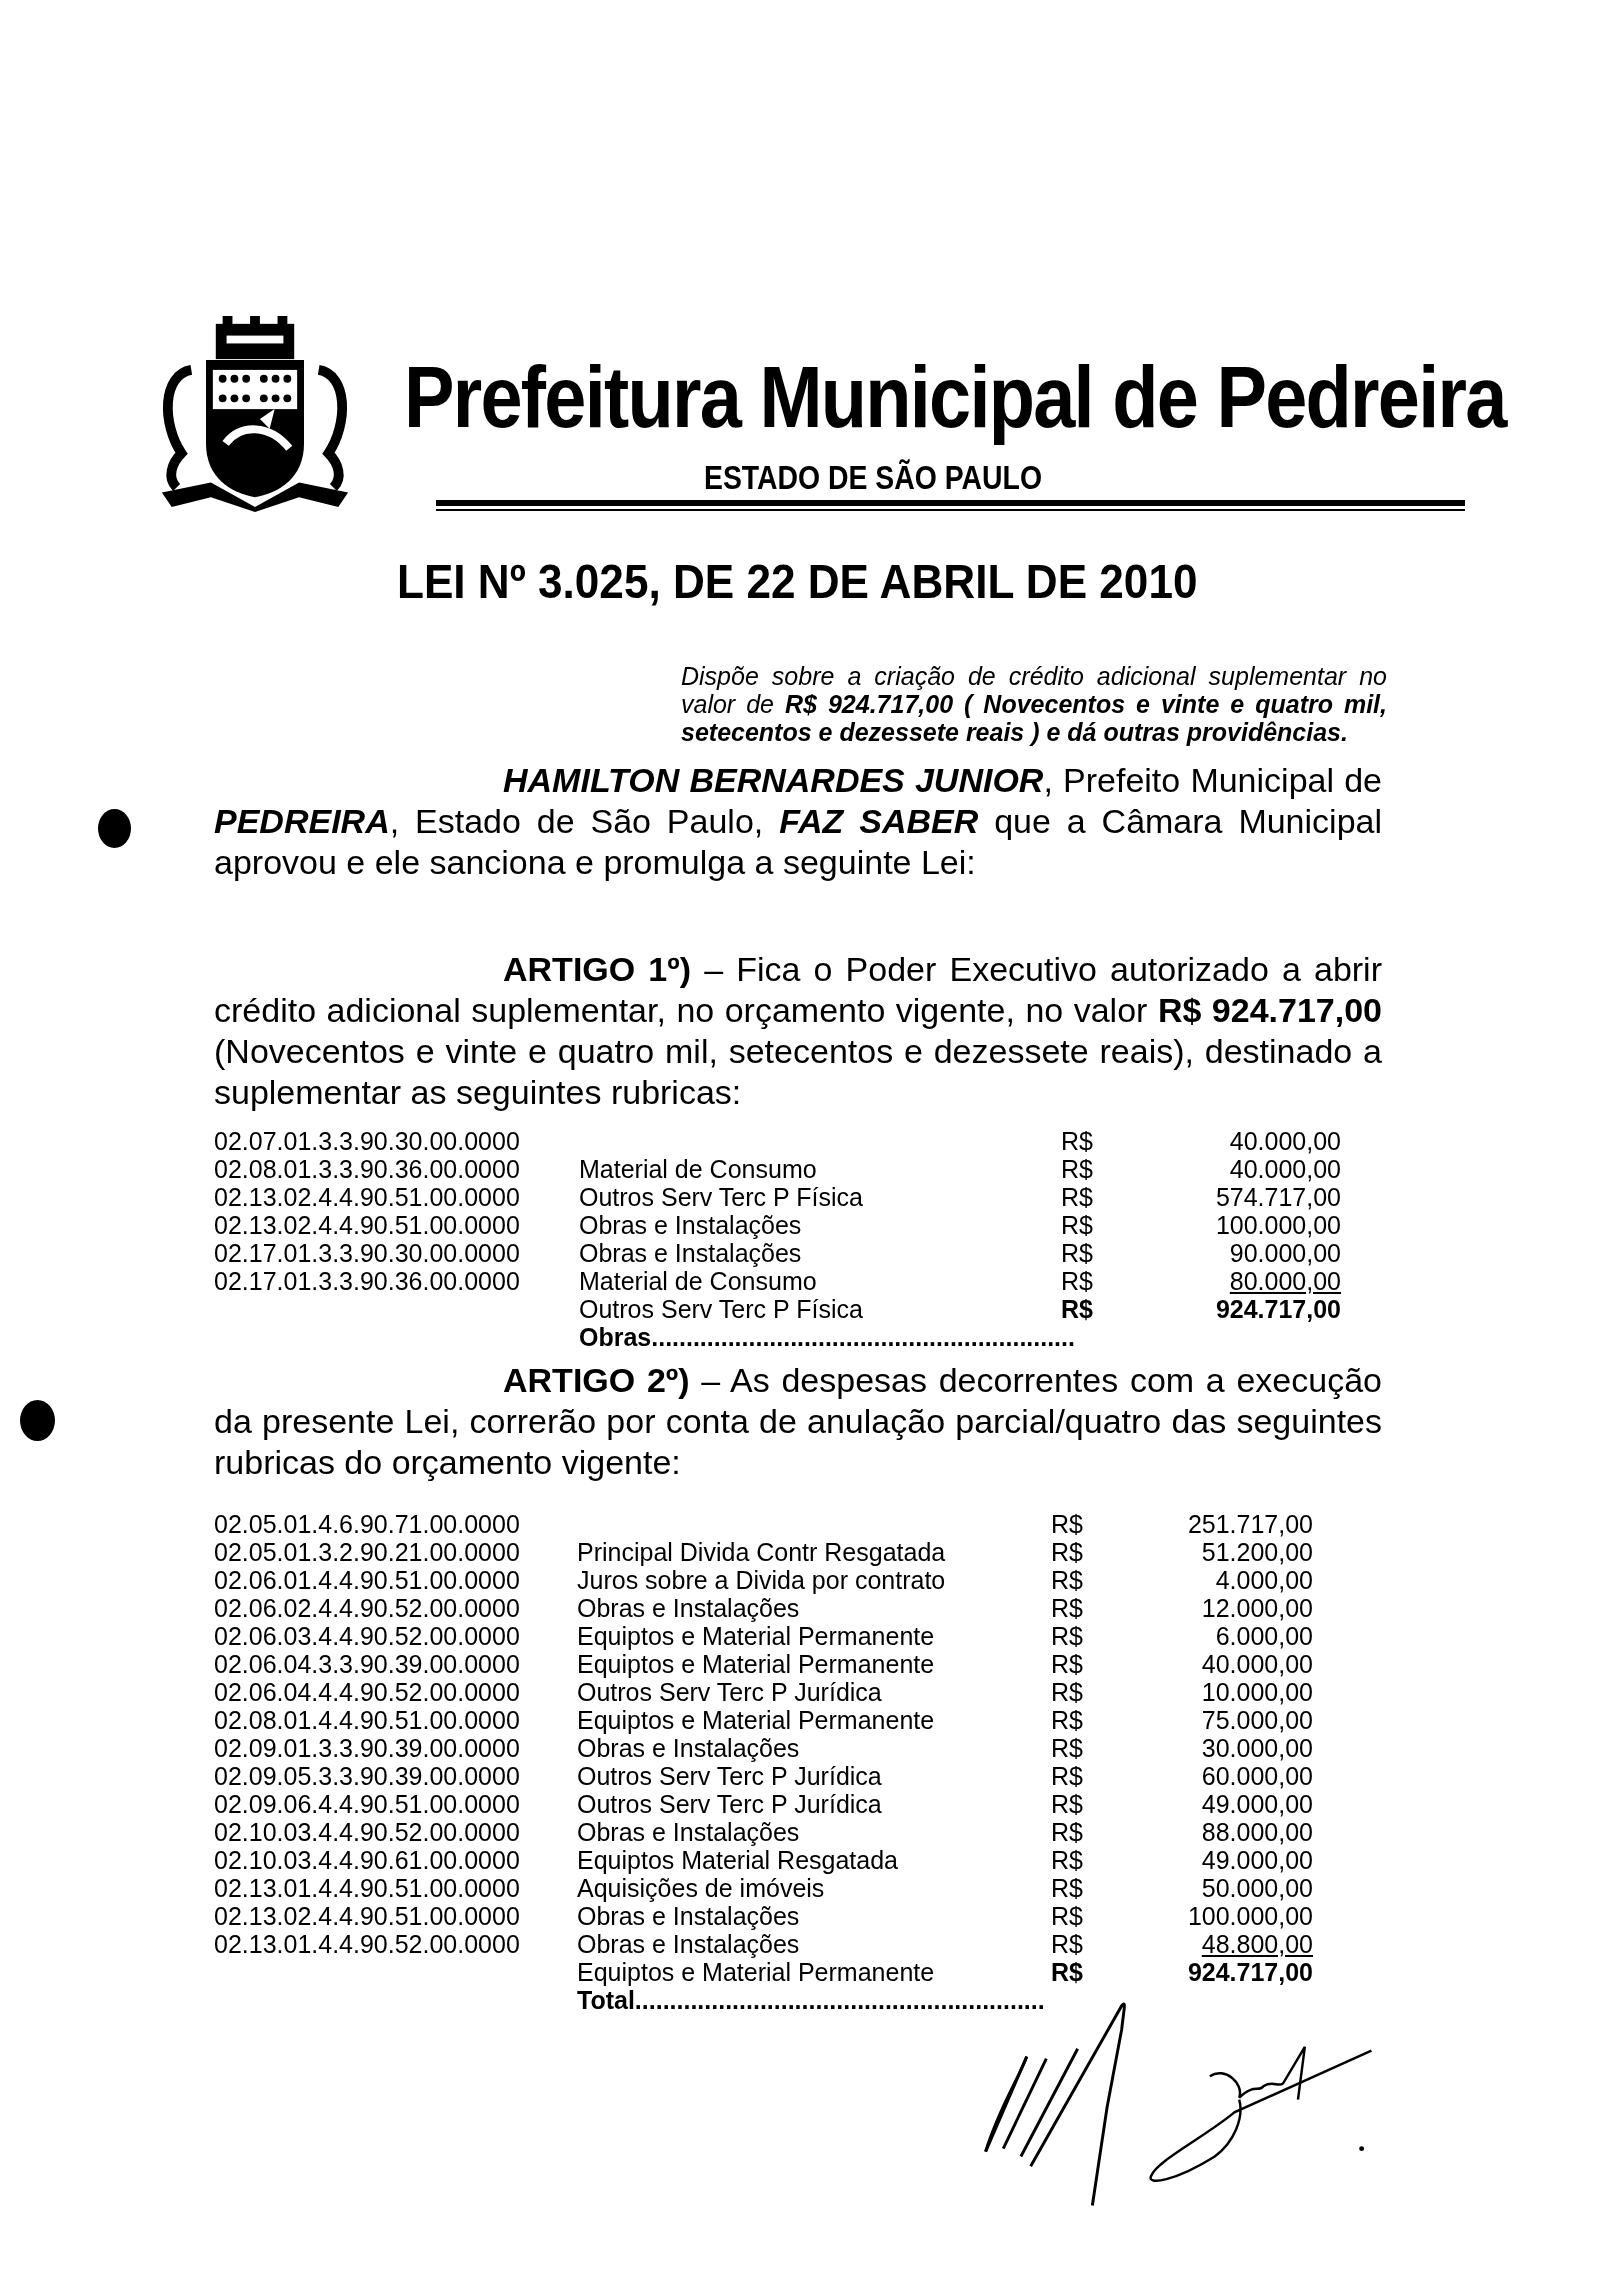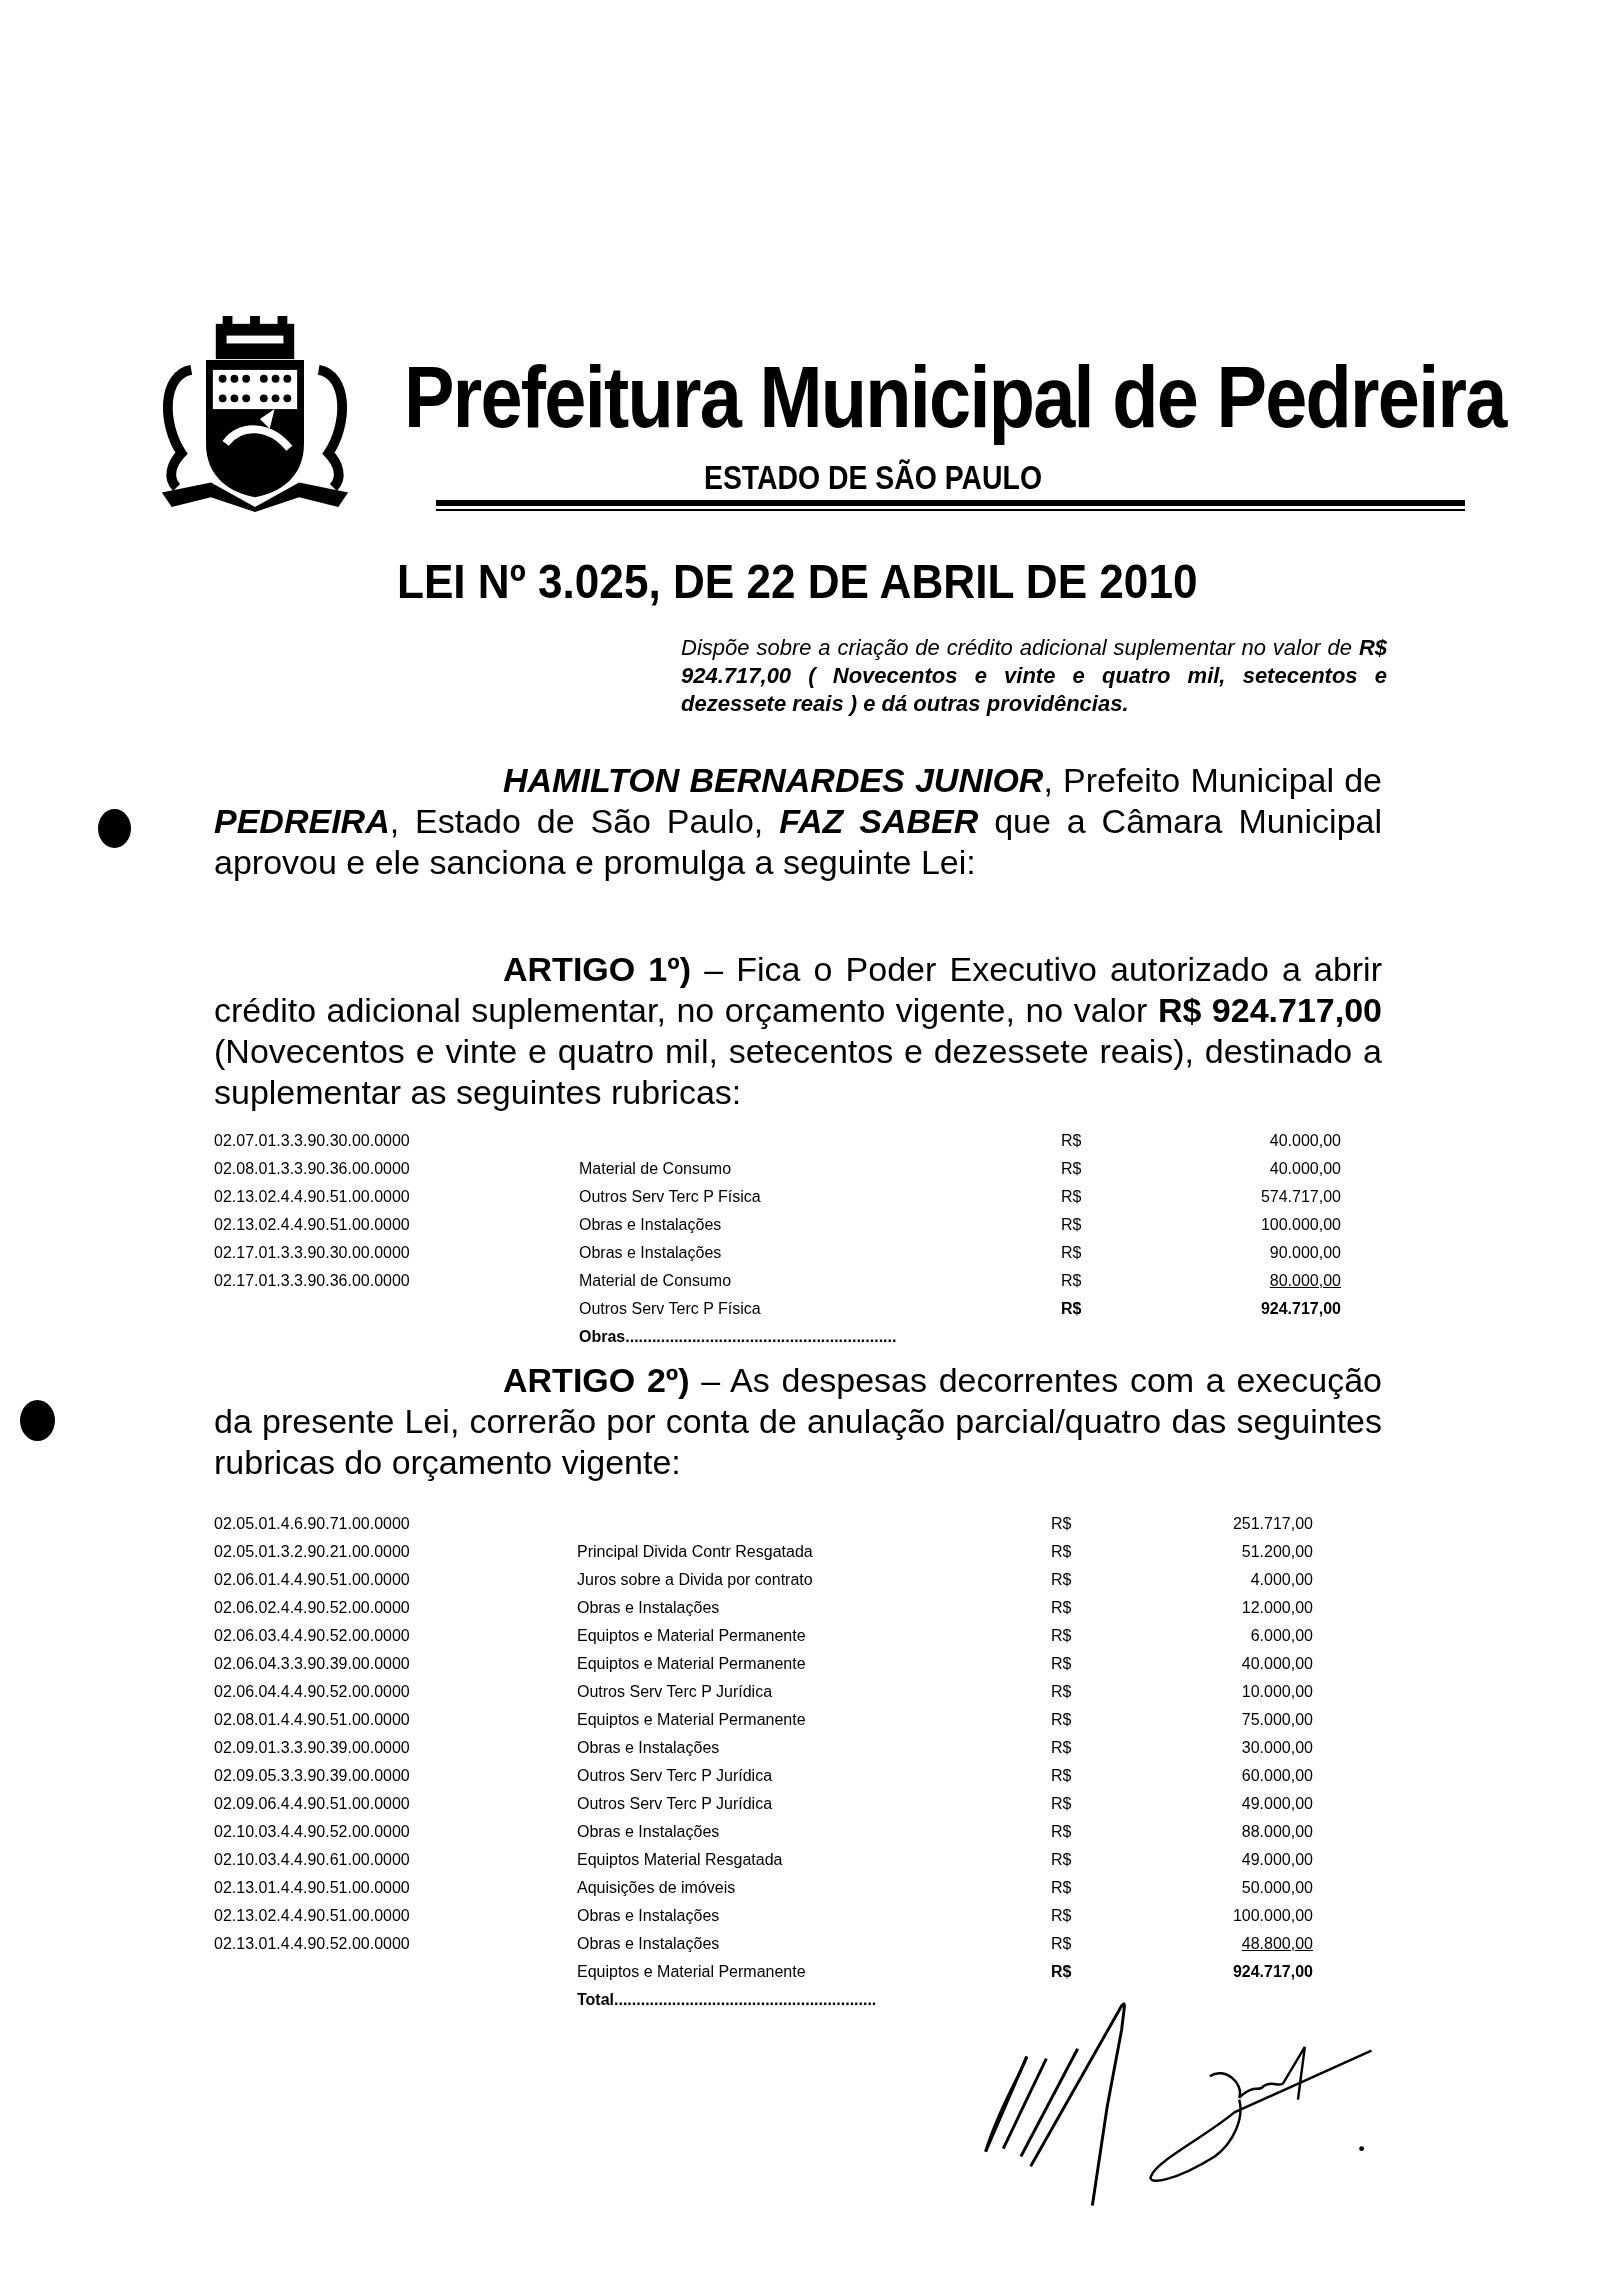--- a/index.html
+++ b/index.html
@@ -17,33 +17,33 @@
     left: 704px; top: 461px; font-size: 33px; font-weight: bold; white-space: nowrap;
     transform: scaleX(0.86); transform-origin: left top; line-height: 1;
   }
   .rule1 { left: 436px; top: 500px; width: 1029px; height: 5.9px; background: #000; }
   .rule2 { left: 436px; top: 509px; width: 1029px; height: 2px; background: #000; }
   .lei {
     left: 397px; top: 557px; font-size: 49px; font-weight: bold; white-space: nowrap;
     transform: scaleX(0.9); transform-origin: left top; line-height: 1;
   }
   .ementa {
-    left: 681px; top: 634px; width: 706px; font-size: 22px; font-style: italic; line-height: 28px;
+    left: 681px; top: 662px; width: 706px; font-size: 25px; font-style: italic; line-height: 28px;
     text-align: justify;
   }
   .ementa b { font-weight: bold; }
   .para {
     left: 214px; width: 1168px; font-size: 34px; line-height: 41px; text-align: justify;
   }
   .para .indent { display: inline-block; width: 289px; }
   .para .indent2 { display: inline-block; width: 289px; }
   .p1 { top: 760px; }
   .p2 { top: 949px; }
   .p3 { top: 1360px; }
-  .tbl { left: 214px; width: 1127px; font-size: 16px; line-height: 28px; }
+  .tbl { left: 214px; width: 1127px; font-size: 25px; line-height: 28px; }
   .tbl1 { top: 1127px; }
   .tbl2 { top: 1510px; }
   .row { position: relative; height: 28px; white-space: nowrap; }
   .row .code { position: absolute; left: 0; }
   .row .desc { position: absolute; left: 365px; margin-top: 28px; }
   .row .cur { position: absolute; left: 847px; }
   .row .val { position: absolute; right: 0; width: 196px; text-align: right; }
   .tbl2 .row .desc { left: 363px; }
   .tbl2 .row .cur { left: 837px; }
   .tbl2 .row .val { right: 28px; }

